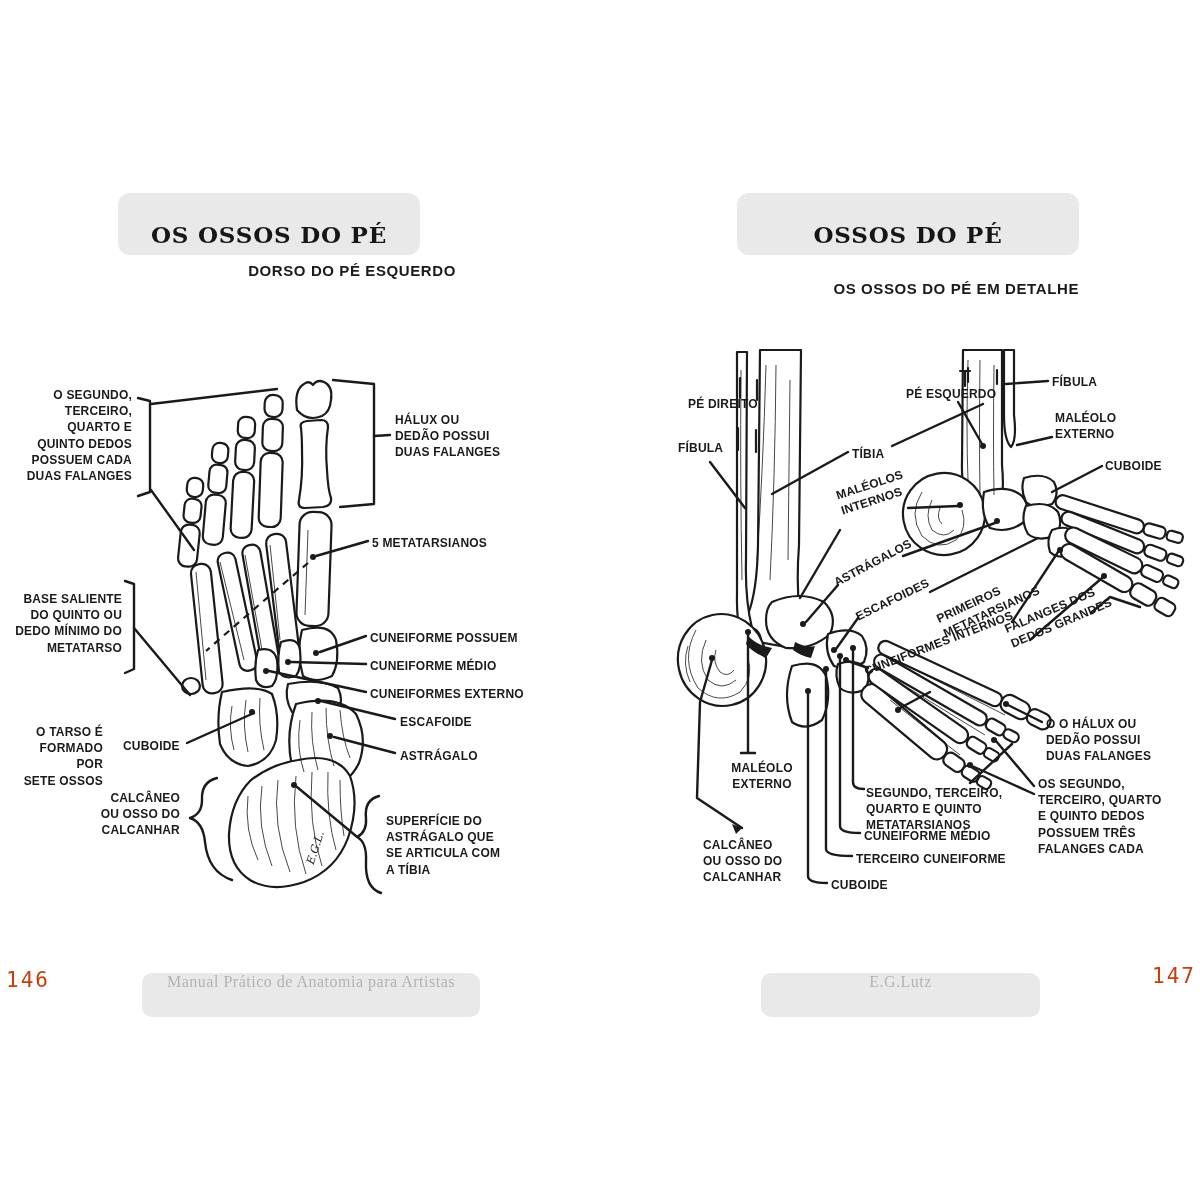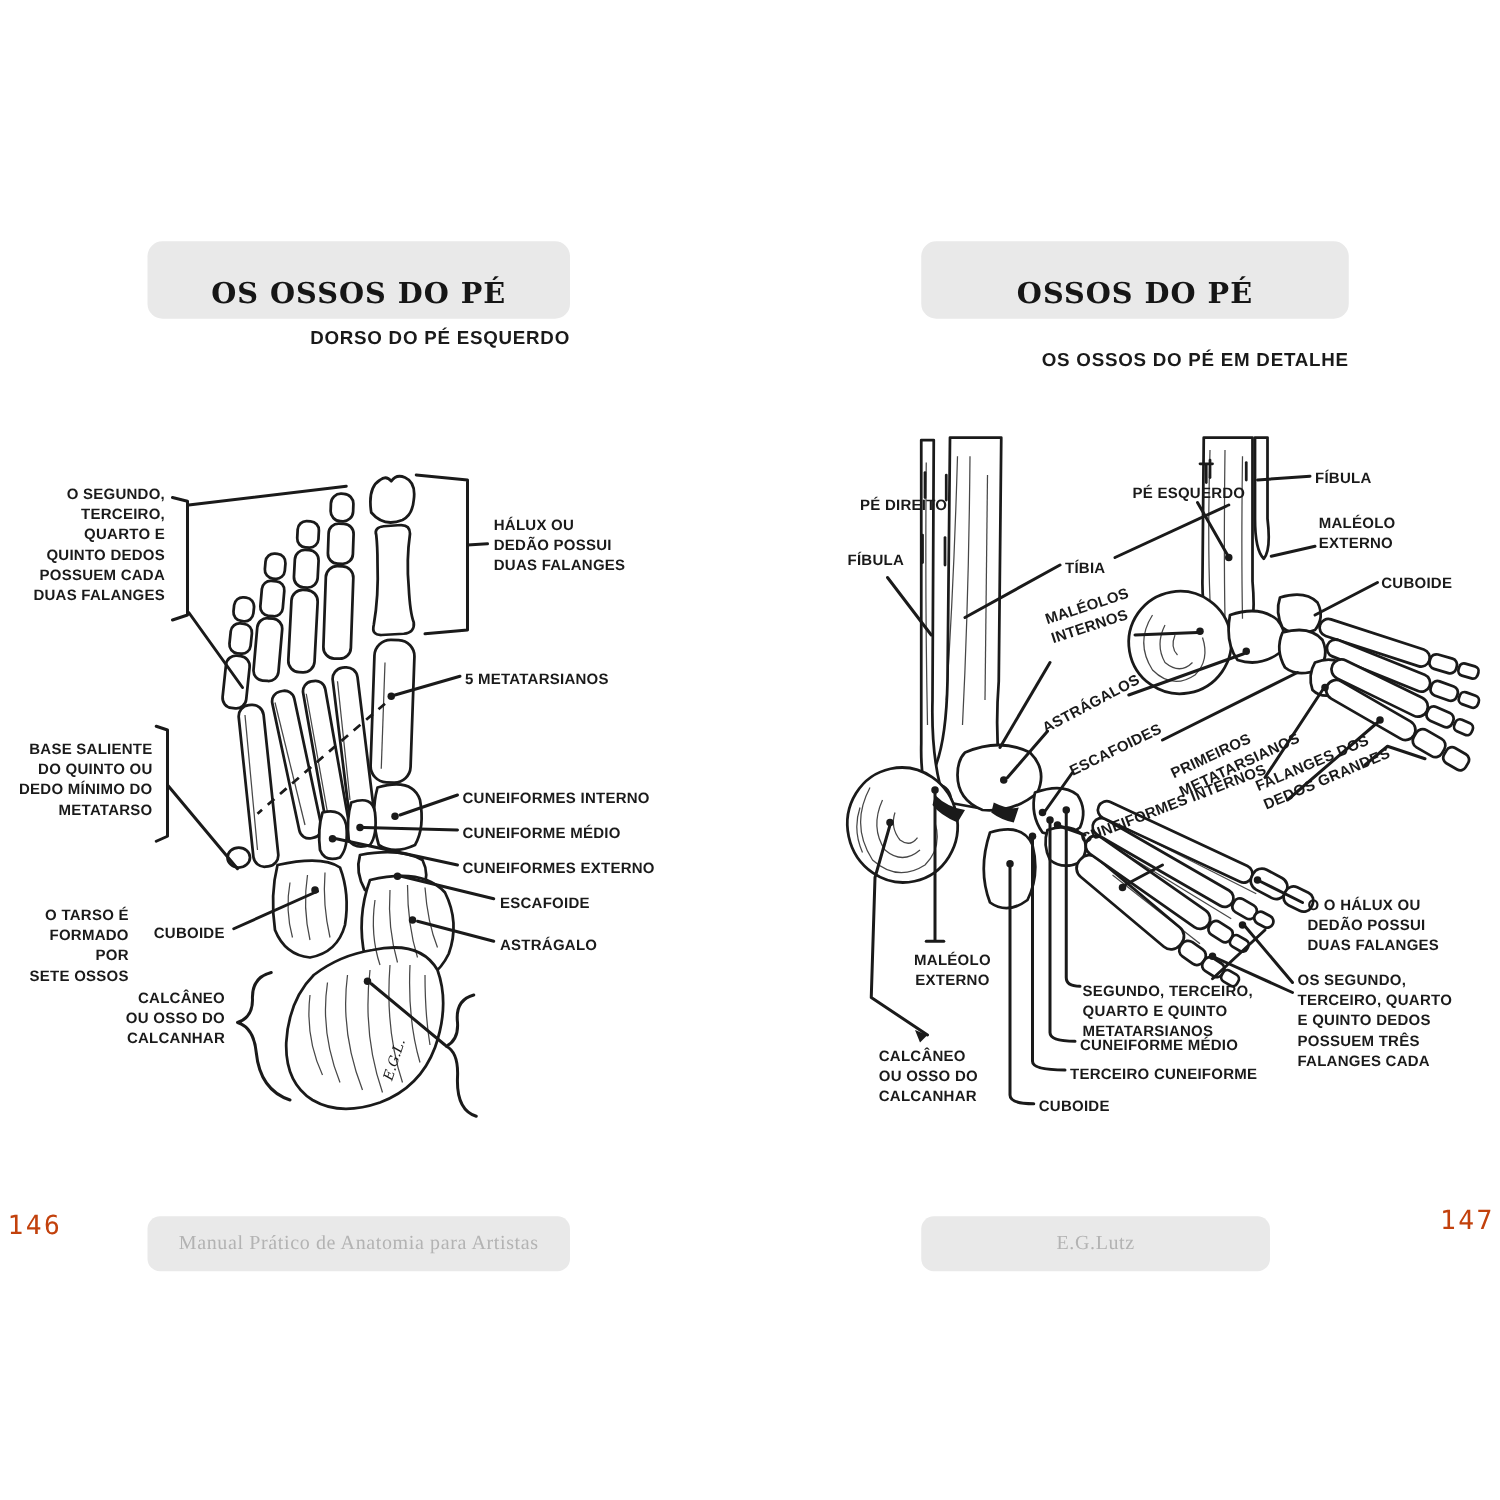--- a/index.html
+++ b/index.html
@@ -8,31 +8,31 @@
   .gbox{position:absolute;background:#e9e9e9;border-radius:12px;box-sizing:border-box;}
   .titlebox{display:flex;align-items:flex-end;justify-content:center;padding-bottom:7px;}
   .title{font-family:"DejaVu Serif",serif;font-weight:bold;font-size:23px;letter-spacing:.8px;color:#161616;}
   .subtitle{position:absolute;font-weight:bold;font-size:15px;letter-spacing:.6px;color:#1a1a1a;text-align:right;}
   .lbl{position:absolute;font-weight:bold;font-size:12px;line-height:1.35;color:#1a1a1a;
        white-space:pre-line;letter-spacing:.2px;transform-origin:0 0;}
   .r{text-align:right;}
   .c{text-align:center;}
   .art{position:absolute;top:0;}
   .pagenum{position:absolute;font-family:"DejaVu Sans Mono",monospace;font-size:21px;color:#c2410c;letter-spacing:2px;}
-  .footbox{display:flex;align-items:center;justify-content:center;}
+  .footbox{display:flex;justify-content:center;margin-left:24px;}
   .foottext{font-family:"Liberation Serif",serif;font-size:16px;color:#b3b3b3;letter-spacing:.5px;}
   .sig{position:absolute;font-family:"DejaVu Serif",serif;font-style:italic;font-size:11px;color:#1a1a1a;
        transform:rotate(-72deg);transform-origin:0 0;}
 </style>
 </head>
 <body>
 
 <div class="sheet">
 
-  <div class="gbox titlebox" style="left:118px;top:193px;width:338px;height:62px">
+  <div class="gbox titlebox" style="left:118px;top:193px;width:302px;height:62px">
     <span class="title">OS OSSOS DO PÉ</span>
   </div>
   <div class="subtitle" style="left:118px;top:262px;width:338px">DORSO DO PÉ ESQUERDO</div>
 
   <svg class="art" style="left:0" width="600" height="1200" viewBox="0 0 600 1200">
 
     <g fill="#ffffff" stroke="#1a1a1a" stroke-width="2.2" stroke-linejoin="round" stroke-linecap="round">
 
       <g transform="translate(196,478) rotate(6)">
         <rect x="-8" y="0" width="16" height="19" rx="7"></rect>
@@ -151,32 +151,36 @@
 POSSUEM CADA
 DUAS FALANGES</div>
   <div class="lbl" style="left:395px;top:412px">HÁLUX OU
 DEDÃO POSSUI
 DUAS FALANGES</div>
   <div class="lbl" style="left:372px;top:535px">5 METATARSIANOS</div>
   <div class="lbl r" style="left:10px;top:591px;width:112px">BASE SALIENTE
 DO QUINTO OU
 DEDO MÍNIMO DO
 METATARSO</div>
-  <div class="lbl" style="left:370px;top:630px">CUNEIFORMES INTERNO</div>
+  <div class="lbl" style="left:370px;top:630px">CUNEIFORME POSSUEM</div>
   <div class="lbl" style="left:370px;top:658px">CUNEIFORME MÉDIO</div>
   <div class="lbl" style="left:370px;top:686px">CUNEIFORMES EXTERNO</div>
   <div class="lbl" style="left:400px;top:714px">ESCAFOIDE</div>
   <div class="lbl" style="left:400px;top:748px">ASTRÁGALO</div>
   <div class="lbl r" style="left:10px;top:724px;width:93px">O TARSO É
 FORMADO POR
 SETE OSSOS</div>
   <div class="lbl" style="left:123px;top:738px">CUBOIDE</div>
   <div class="lbl r" style="left:90px;top:790px;width:90px">CALCÂNEO
 OU OSSO DO
 CALCANHAR</div>
+  <div class="lbl" style="left:386px;top:813px">SUPERFÍCIE DO
+ASTRÁGALO QUE
+SE ARTICULA COM
+A TÍBIA</div>
   <div class="sig" style="left:304px;top:862px">E.G.L.</div>
 
   <div class="pagenum" style="left:6px;top:968px">146</div>
   <div class="gbox footbox" style="left:118px;top:973px;width:338px;height:44px;border-radius:10px">
     <span class="foottext">Manual Prático de Anatomia para Artistas</span>
   </div>
 
   <div class="gbox titlebox" style="left:737px;top:193px;width:342px;height:62px">
     <span class="title">OSSOS DO PÉ</span>
   </div>

